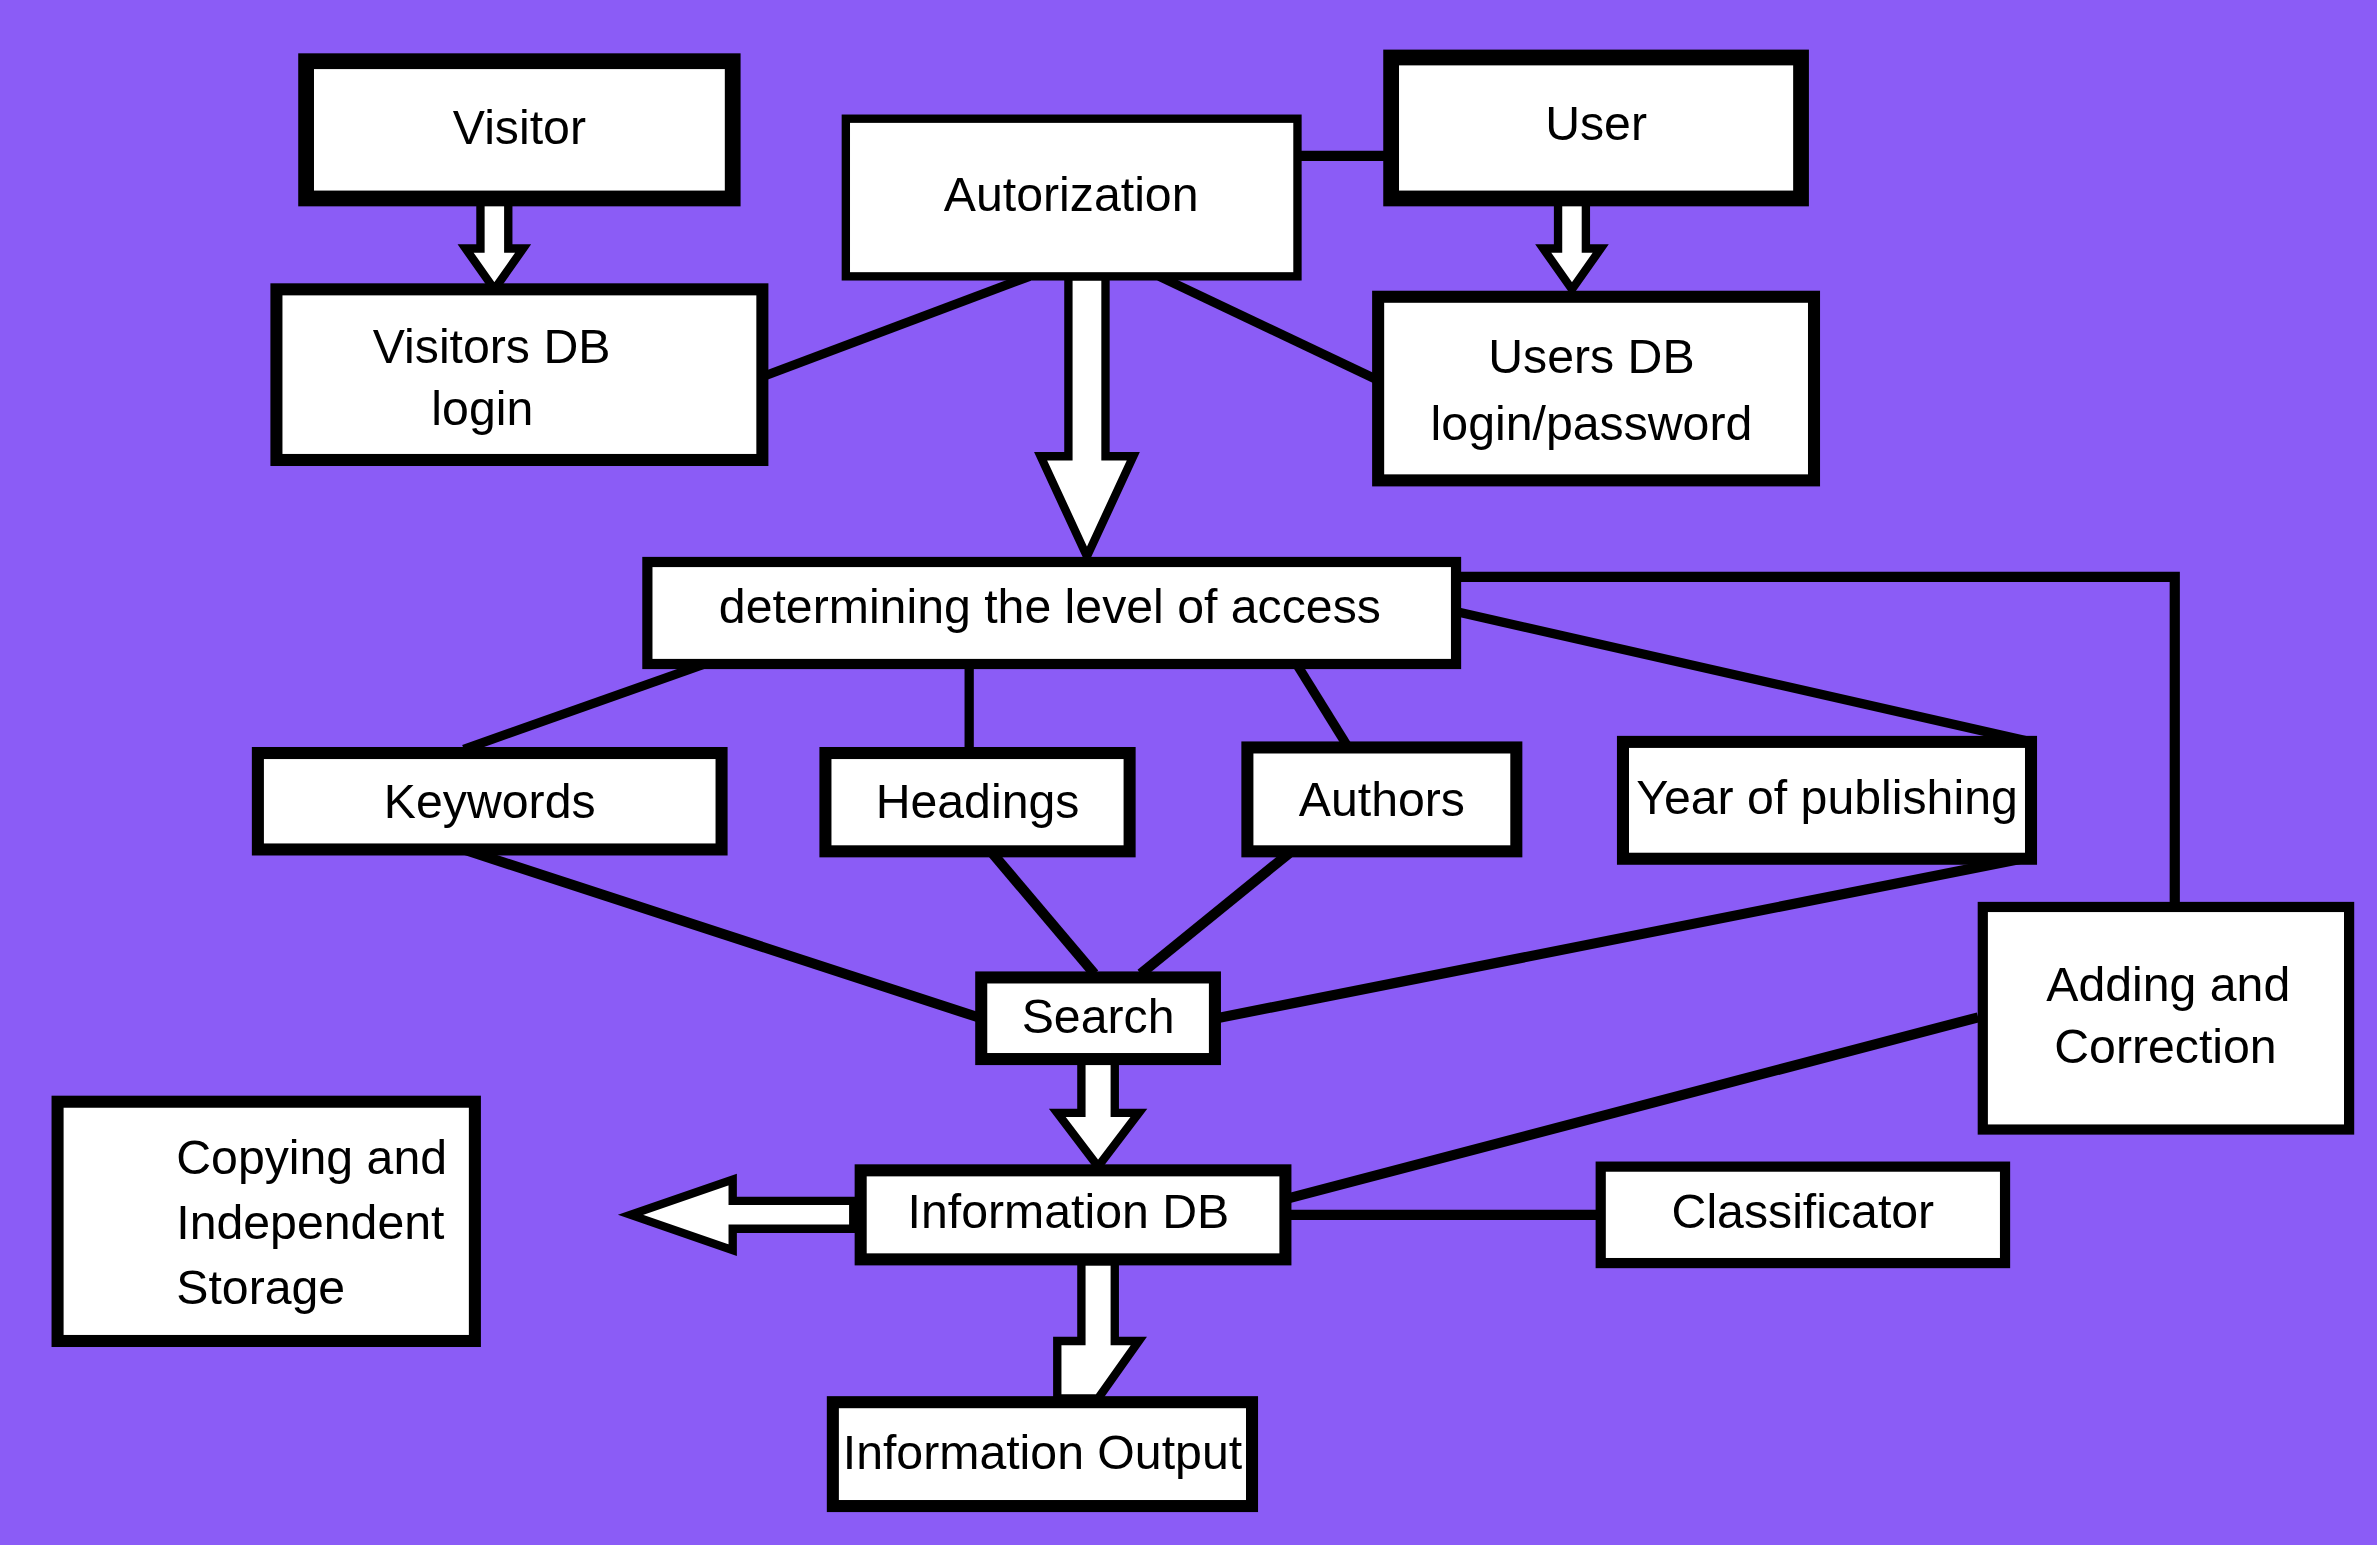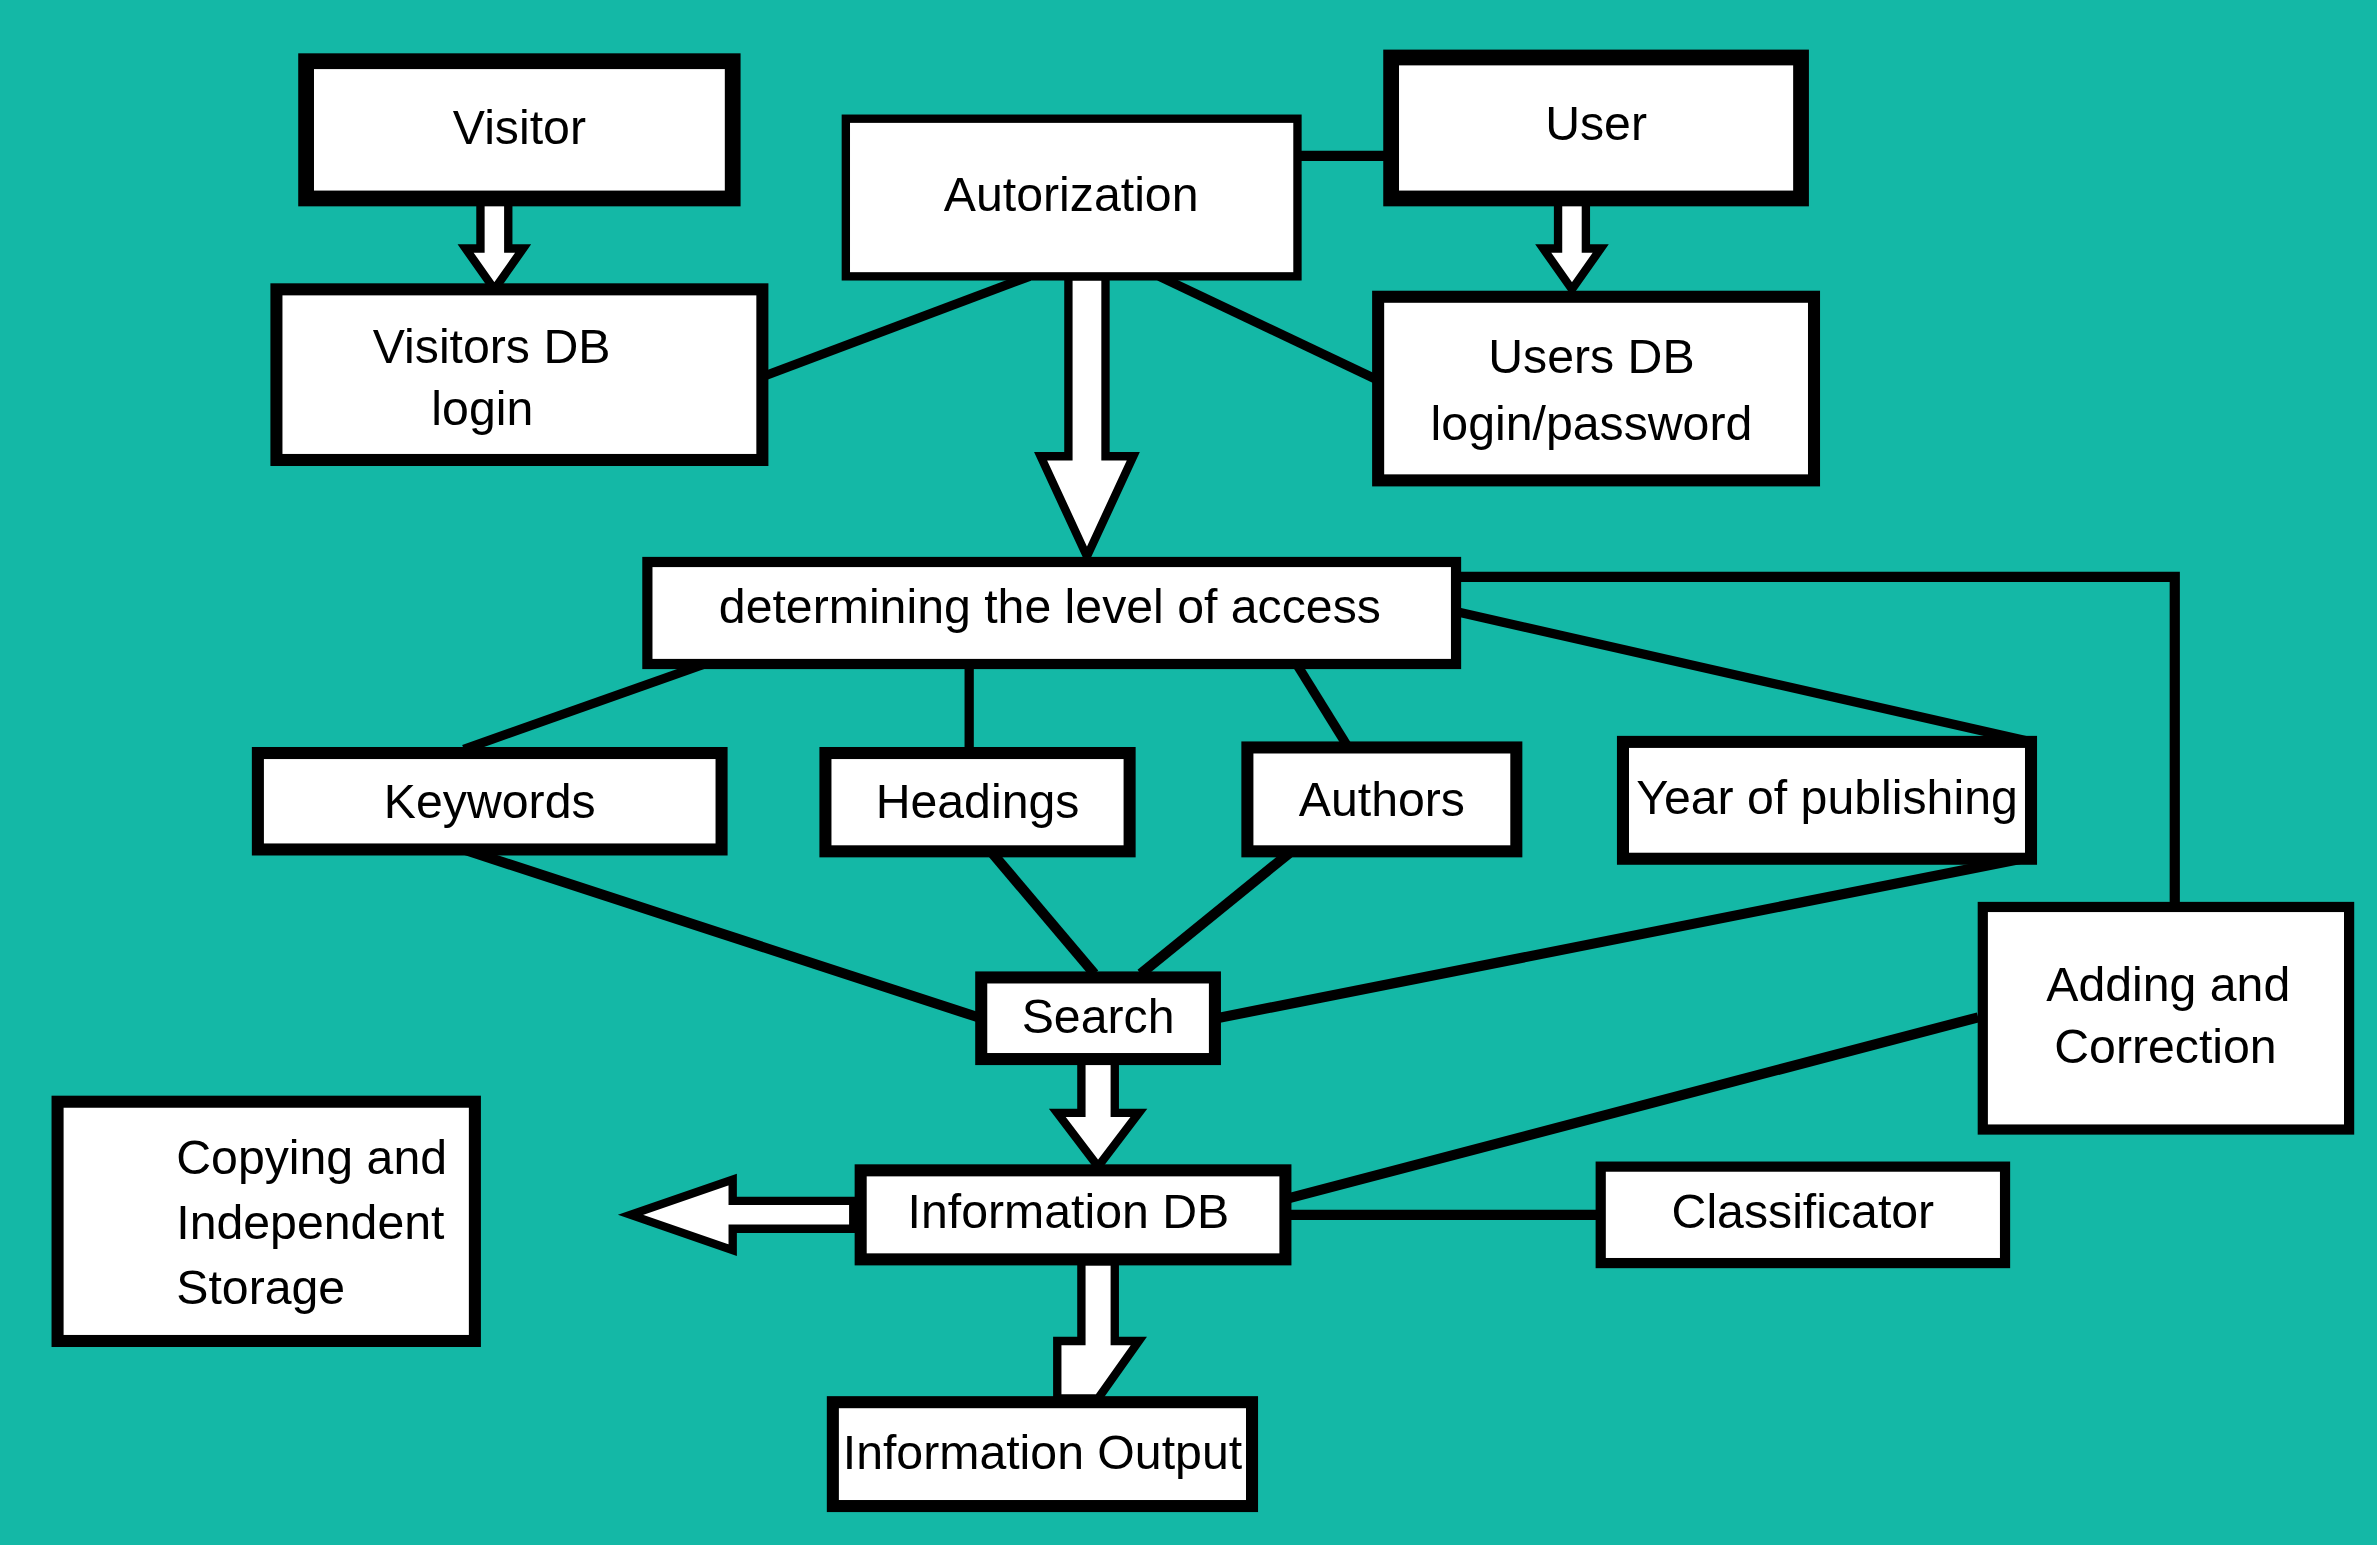--- a/index.html
+++ b/index.html
@@ -10,21 +10,21 @@
   body {
     width: 2377px;
     height: 1545px;
     overflow: hidden;
     font-family: "Liberation Sans", sans-serif;
   }
   #diagram-root {
     position: relative;
     width: 2377px;
     height: 1545px;
-    background: #14b8a6;
+    background: #8b5cf6;
   }
   svg.diagram-svg {
     position: absolute;
     top: 0;
     left: 0;
     width: 2377px;
     height: 1545px;
     display: block;
   }
   .node-rect {

